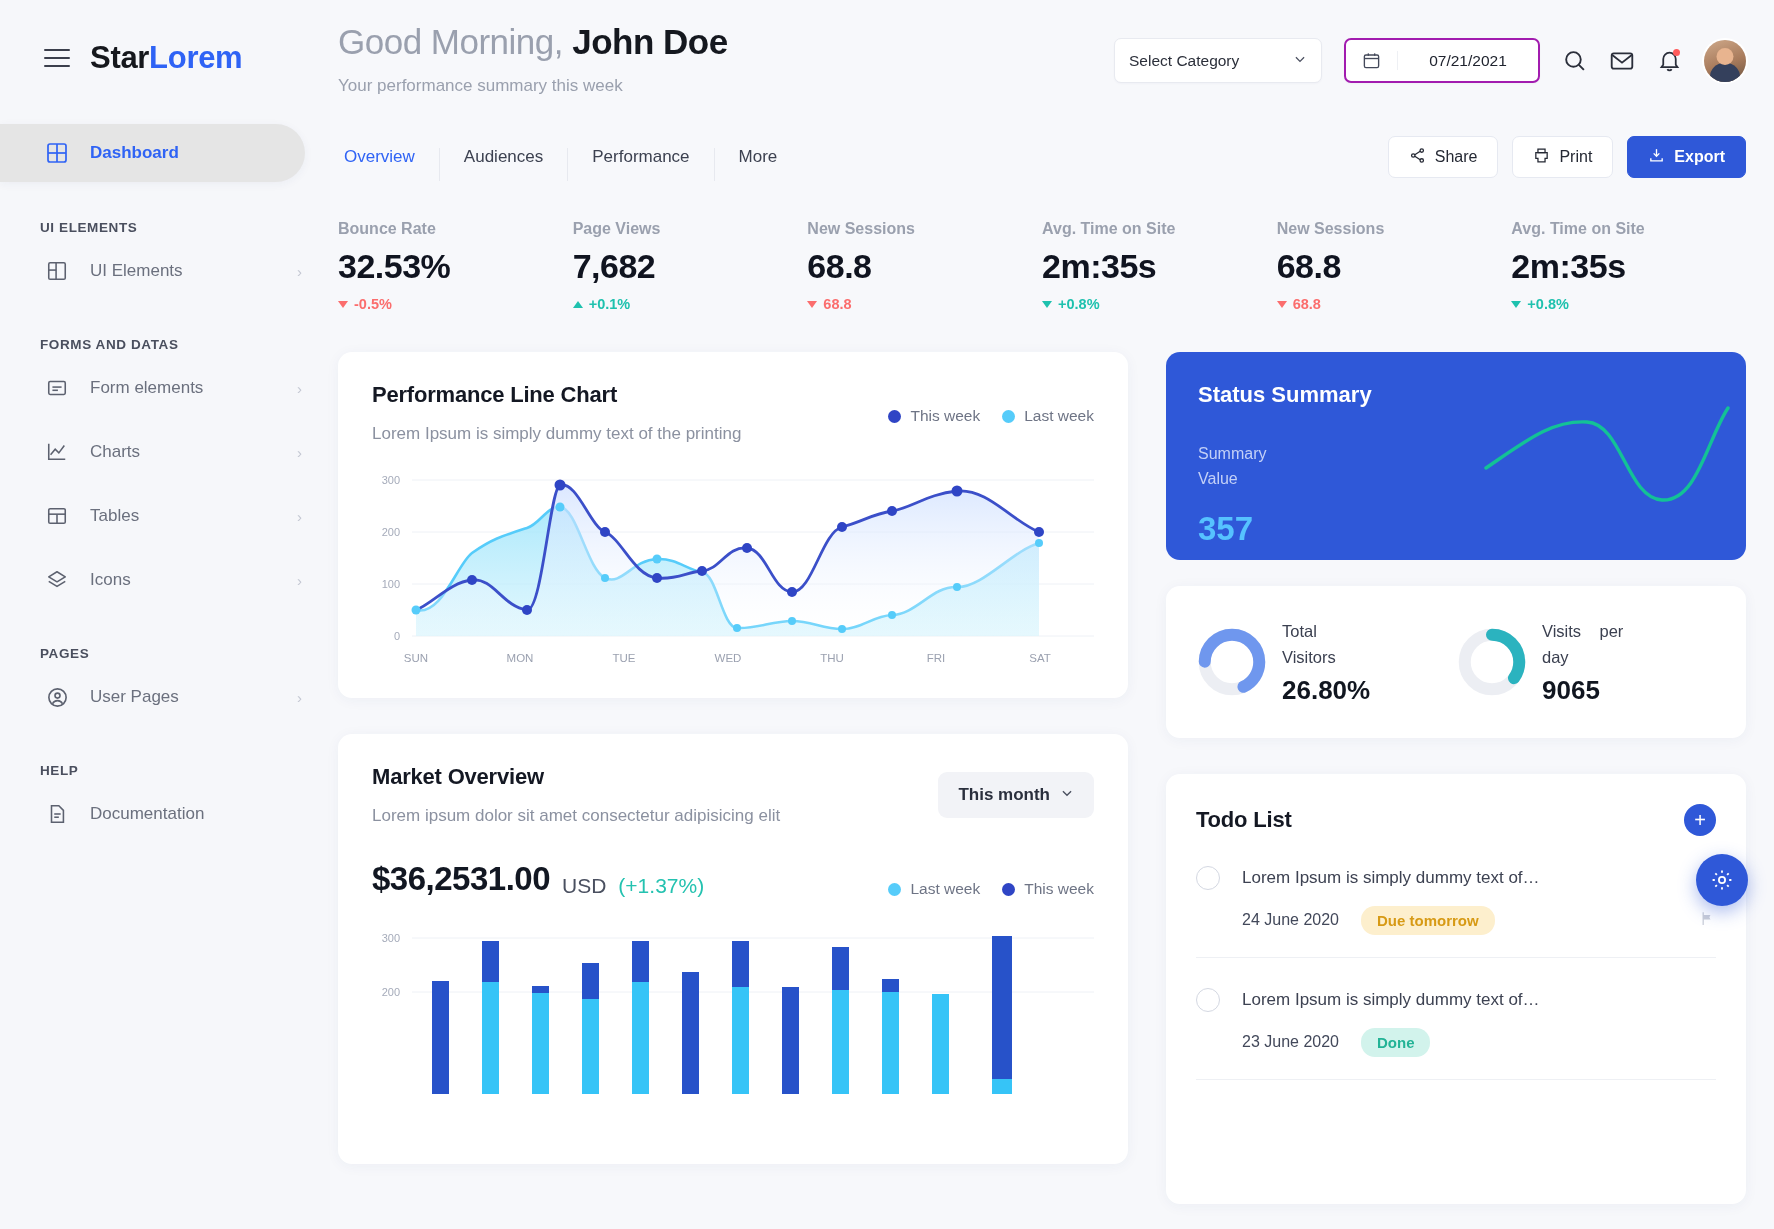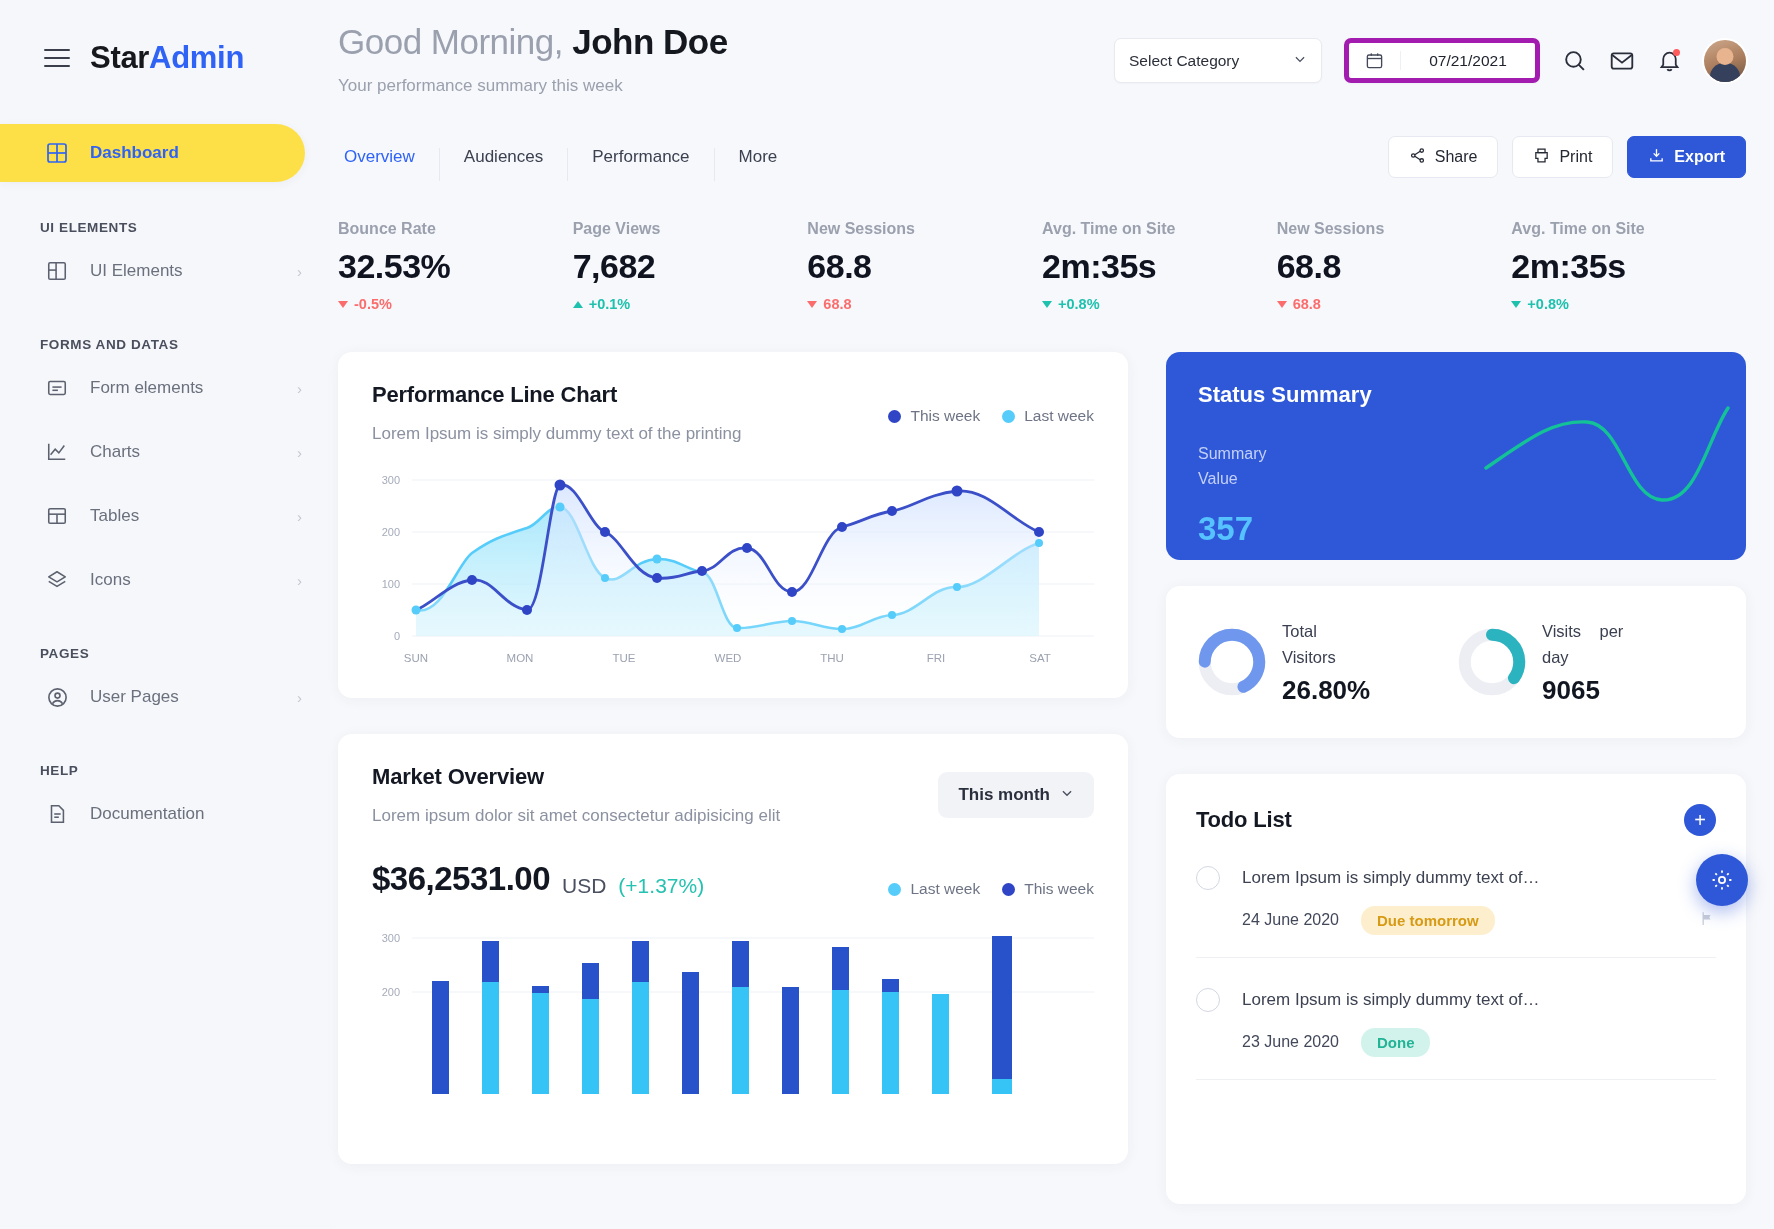--- a/index.html
+++ b/index.html
@@ -21,21 +21,21 @@
   }
   .brand-row { display: flex; align-items: center; gap: 20px; padding: 40px 0 0 44px; }
   .hamburger { width: 26px; display: flex; flex-direction: column; gap: 6px; cursor: pointer; }
   .hamburger i { display: block; height: 2px; background: #3b3f4c; border-radius: 2px; }
   .brand { font-size: 31px; font-weight: 700; letter-spacing: -.3px; }
   .brand .s1 { color: #16181d; }
   .brand .s2 { color: #2f63f5; }
 
   .nav-active {
     margin: 48px 0 0 0;
-    background: #fde047;
+    background: #e5e5e5;
     border-radius: 0 40px 40px 0;
     height: 58px;
     display: flex; align-items: center; gap: 20px;
     padding-left: 44px;
     width: 305px;
     box-shadow: 0 2px 10px rgba(40,60,120,.05);
     cursor: pointer;
   }
   .nav-active .lbl { color: #2f63f5; font-size: 17px; font-weight: 700; }
 
@@ -64,21 +64,21 @@
   .greet-sub { margin-top: 14px; font-size: 17px; color: #9aa0ae; }
 
   .top-controls { display: flex; align-items: center; gap: 22px; padding-top: 16px; }
   .select-box {
     width: 208px; height: 45px; background: #fff; border: 1px solid #e8eaf0;
     border-radius: 7px; display: flex; align-items: center; padding: 0 14px;
     font-size: 15.5px; color: #2b2f3a; justify-content: space-between; cursor: pointer;
     box-shadow: 0 1px 2px rgba(30,40,80,.03);
   }
   .date-box {
-    width: 196px; height: 45px; background: #fff; border: 5px solid #a21caf;
+    width: 196px; height: 45px; background: #fff; border: 2px solid #a21caf;
     border-radius: 7px; display: flex; align-items: center; cursor: pointer;
     box-shadow: 0 1px 2px rgba(30,40,80,.03);
   }
   .date-ico { width: 52px; display: flex; justify-content: center; color: #44495a; border-right: 1px solid #eef0f4; }
   .date-val { flex: 1; text-align: center; font-size: 15.5px; color: #20242f; }
   .tb-icon { color: #2a2e3a; cursor: pointer; display: flex; align-items: center; position: relative; }
   .bell-dot { position: absolute; top: 1px; right: 2px; width: 7px; height: 7px; border-radius: 50%; background: #ff5b5b; }
   .avatar {
     width: 42px; height: 42px; border-radius: 50%; cursor: pointer; overflow: hidden;
     background: linear-gradient(160deg,#cfa98a 0%,#a87b5c 55%,#6d5542 100%);
@@ -200,21 +200,21 @@
 <div class="app">
 
   <aside class="sidebar">
     <div class="brand-row">
       <div class="hamburger">
           <i></i>
           <i></i>
           <i></i>
         </div>
       <div class="brand">
-        <span class="s1">Star</span><span class="s2">Admin</span>
+        <span class="s1">Star</span><span class="s2">Lorem</span>
       </div>
     </div>
 
     <div class="nav-active">
       <span class="ico">
         <svg width="24" height="24" viewBox="0 0 24 24" fill="none" stroke="currentColor" stroke-width="1.7">
             <rect x="3" y="3" width="18" height="18" rx="2"></rect>
             <line x1="3" y1="12" x2="21" y2="12"></line>
             <line x1="12" y1="3" x2="12" y2="21"></line>
           </svg>

